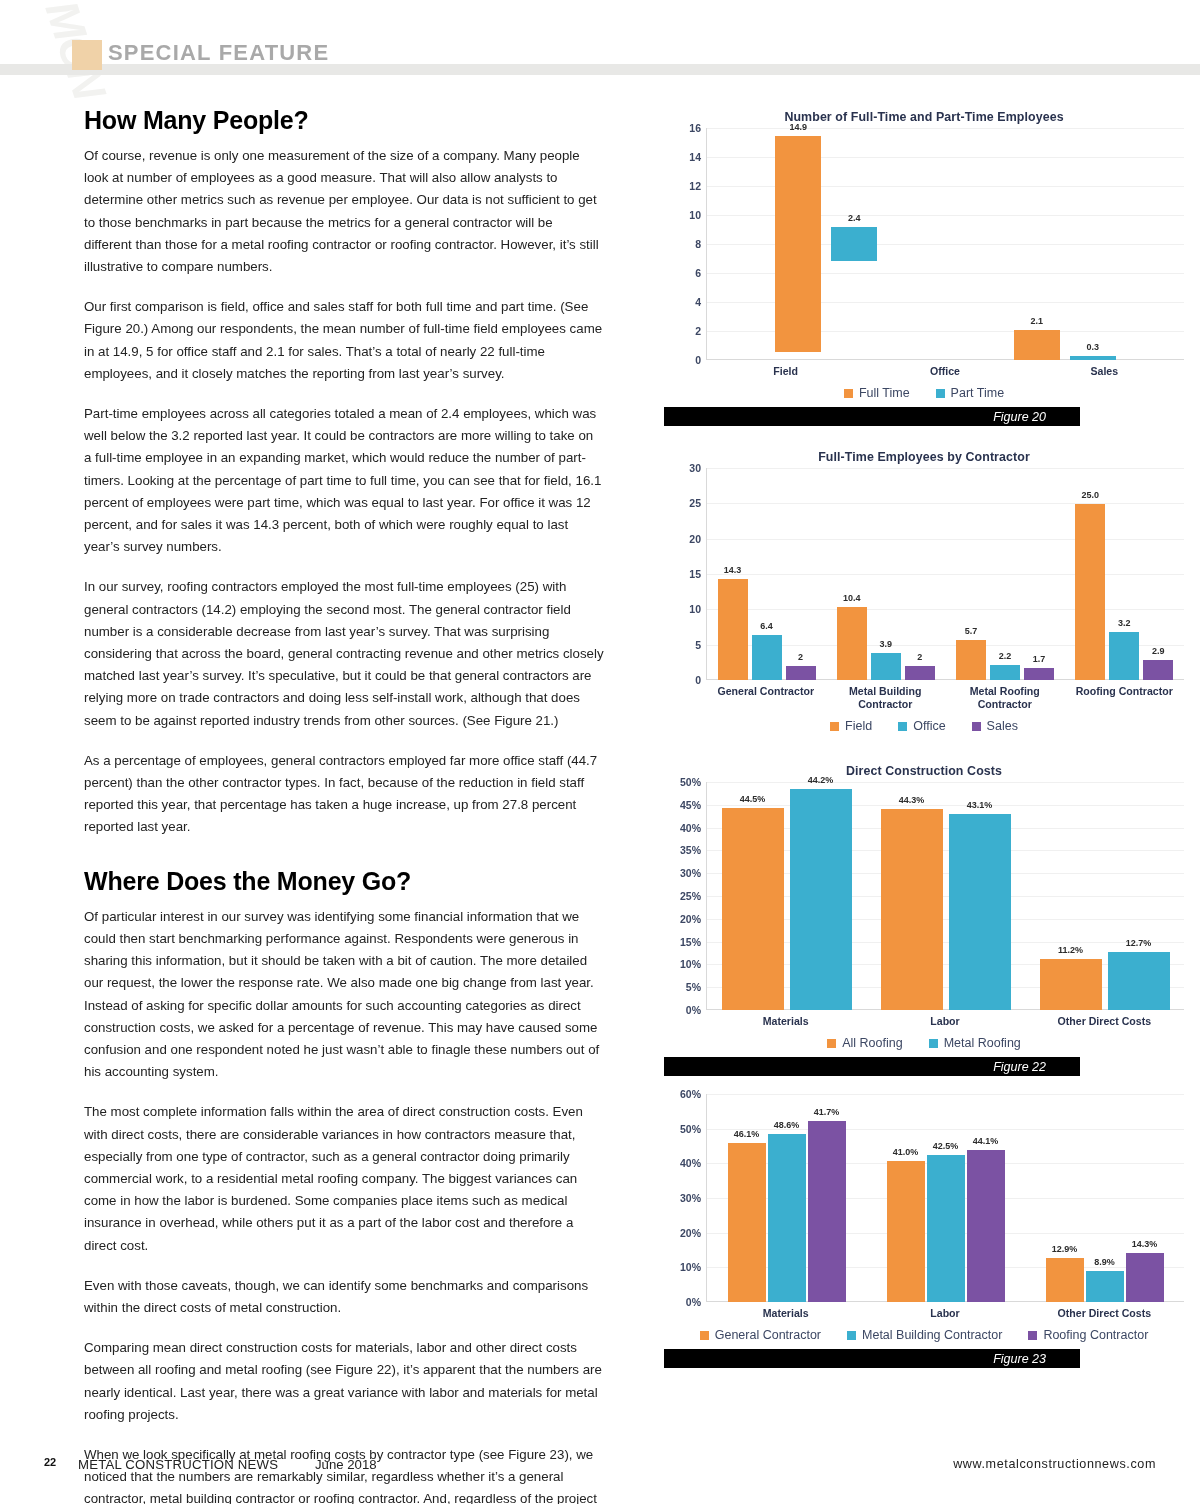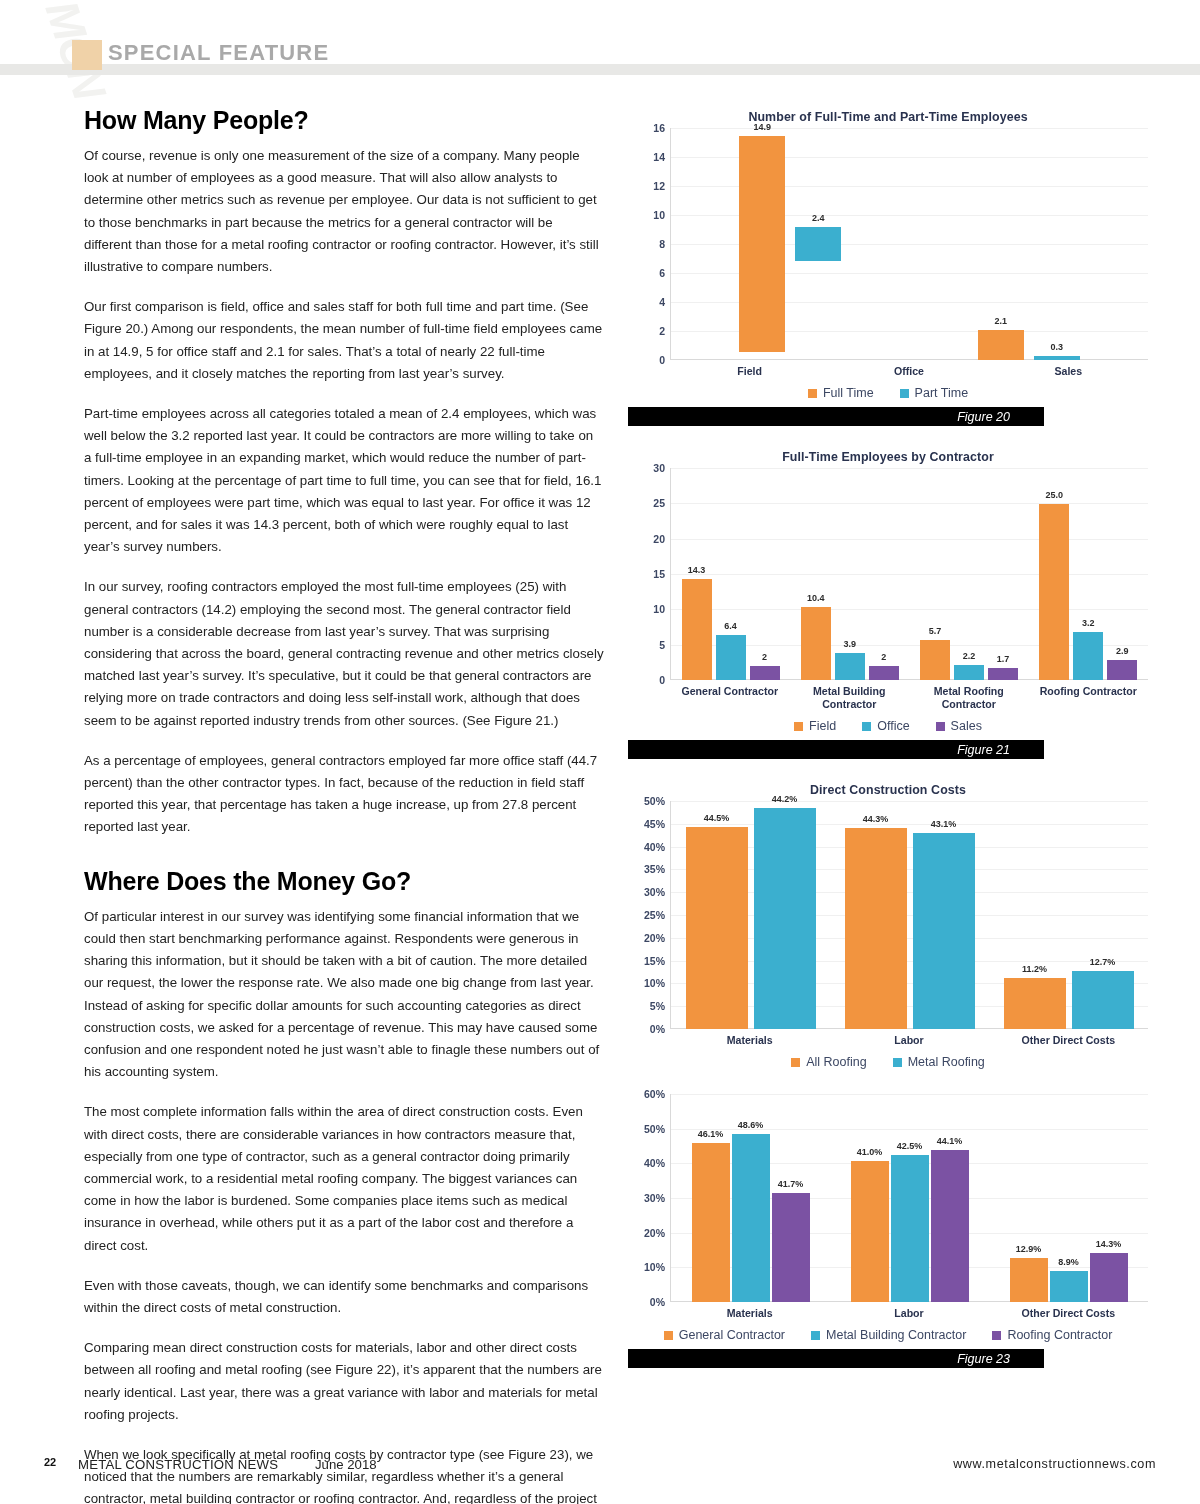--- a/index.html
+++ b/index.html
@@ -52,21 +52,21 @@
   }
   .h-section.second { margin-top:28px; }
   .body-p {
     font-size:13.3px; line-height:22.2px; color:#232323;
     margin:0 0 18px 0;
     text-align:left;
     font-family:"Liberation Sans", sans-serif;
   }
 
   
-  .figures { position:absolute; left:628px; top:104px; width:520px; }
+  .figures { position:absolute; left:664px; top:104px; width:520px; }
   .figure-block { position:relative; width:520px; background:#fff; margin-bottom:18px; }
   .fig-title {
     text-align:center; font-size:12.4px; font-weight:bold;
     color:#29324e; padding:6px 0 4px 0; letter-spacing:0.1px;
   }
   .caption-bar {
     background:#000; height:19px; width:416px;
     display:flex; align-items:center; justify-content:flex-end;
   }
   .caption-bar span {
@@ -322,23 +322,20 @@
           <span class="legend-text">Field</span>
         </div>
         <div class="legend-item">
           <span class="legend-swatch" style="background: rgb(59, 175, 207);"></span>
           <span class="legend-text">Office</span>
         </div>
         <div class="legend-item">
           <span class="legend-swatch" style="background: rgb(123, 82, 163);"></span>
           <span class="legend-text">Sales</span>
         </div>
-      </div>
-      <div class="caption-bar">
-        <span>Figure 21</span>
       </div>
     </div>
     <div class="figure-block">
       <div class="fig-title">Direct Construction Costs</div>
       <div class="chart">
         <div class="y-axis" style="height: 228px;">
           <div class="ytick" style="top: 0px;">50%</div>
           <div class="ytick" style="top: 22.8px;">45%</div>
           <div class="ytick" style="top: 45.6px;">40%</div>
           <div class="ytick" style="top: 68.4px;">35%</div>
@@ -404,20 +401,23 @@
       <div class="legend">
         <div class="legend-item">
           <span class="legend-swatch" style="background: rgb(242, 148, 63);"></span>
           <span class="legend-text">All Roofing</span>
         </div>
         <div class="legend-item">
           <span class="legend-swatch" style="background: rgb(59, 175, 207);"></span>
           <span class="legend-text">Metal Roofing</span>
         </div>
       </div>
+      <div class="caption-bar">
+        <span>Figure 22</span>
+      </div>
     </div>
     <div class="figure-block">
       <div class="chart">
         <div class="y-axis" style="height: 208px;">
           <div class="ytick" style="top: 0px;">60%</div>
           <div class="ytick" style="top: 34.6667px;">50%</div>
           <div class="ytick" style="top: 69.3333px;">40%</div>
           <div class="ytick" style="top: 104px;">30%</div>
           <div class="ytick" style="top: 138.667px;">20%</div>
           <div class="ytick" style="top: 173.333px;">10%</div>
@@ -433,21 +433,21 @@
           <div class="baseline"></div>
           <div class="groups">
             <div class="group">
               <div class="bar-wrap" style="gap: 2px;">
                 <div class="bar" style="width: 38px; height: 159.045px; background: rgb(242, 148, 63);">
                   <span class="val">46.1%</span>
                 </div>
                 <div class="bar" style="width: 38px; height: 167.67px; background: rgb(59, 175, 207);">
                   <span class="val">48.6%</span>
                 </div>
-                <div class="bar" style="width: 38px; height: 109px; background: rgb(123, 82, 163);">
+                <div class="bar" style="width: 38px; height: 181px; background: rgb(123, 82, 163);">
                   <span class="val">41.7%</span>
                 </div>
               </div>
             </div>
             <div class="group">
               <div class="bar-wrap" style="gap: 2px;">
                 <div class="bar" style="width: 38px; height: 141.45px; background: rgb(242, 148, 63);">
                   <span class="val">41.0%</span>
                 </div>
                 <div class="bar" style="width: 38px; height: 146.625px; background: rgb(59, 175, 207);">

